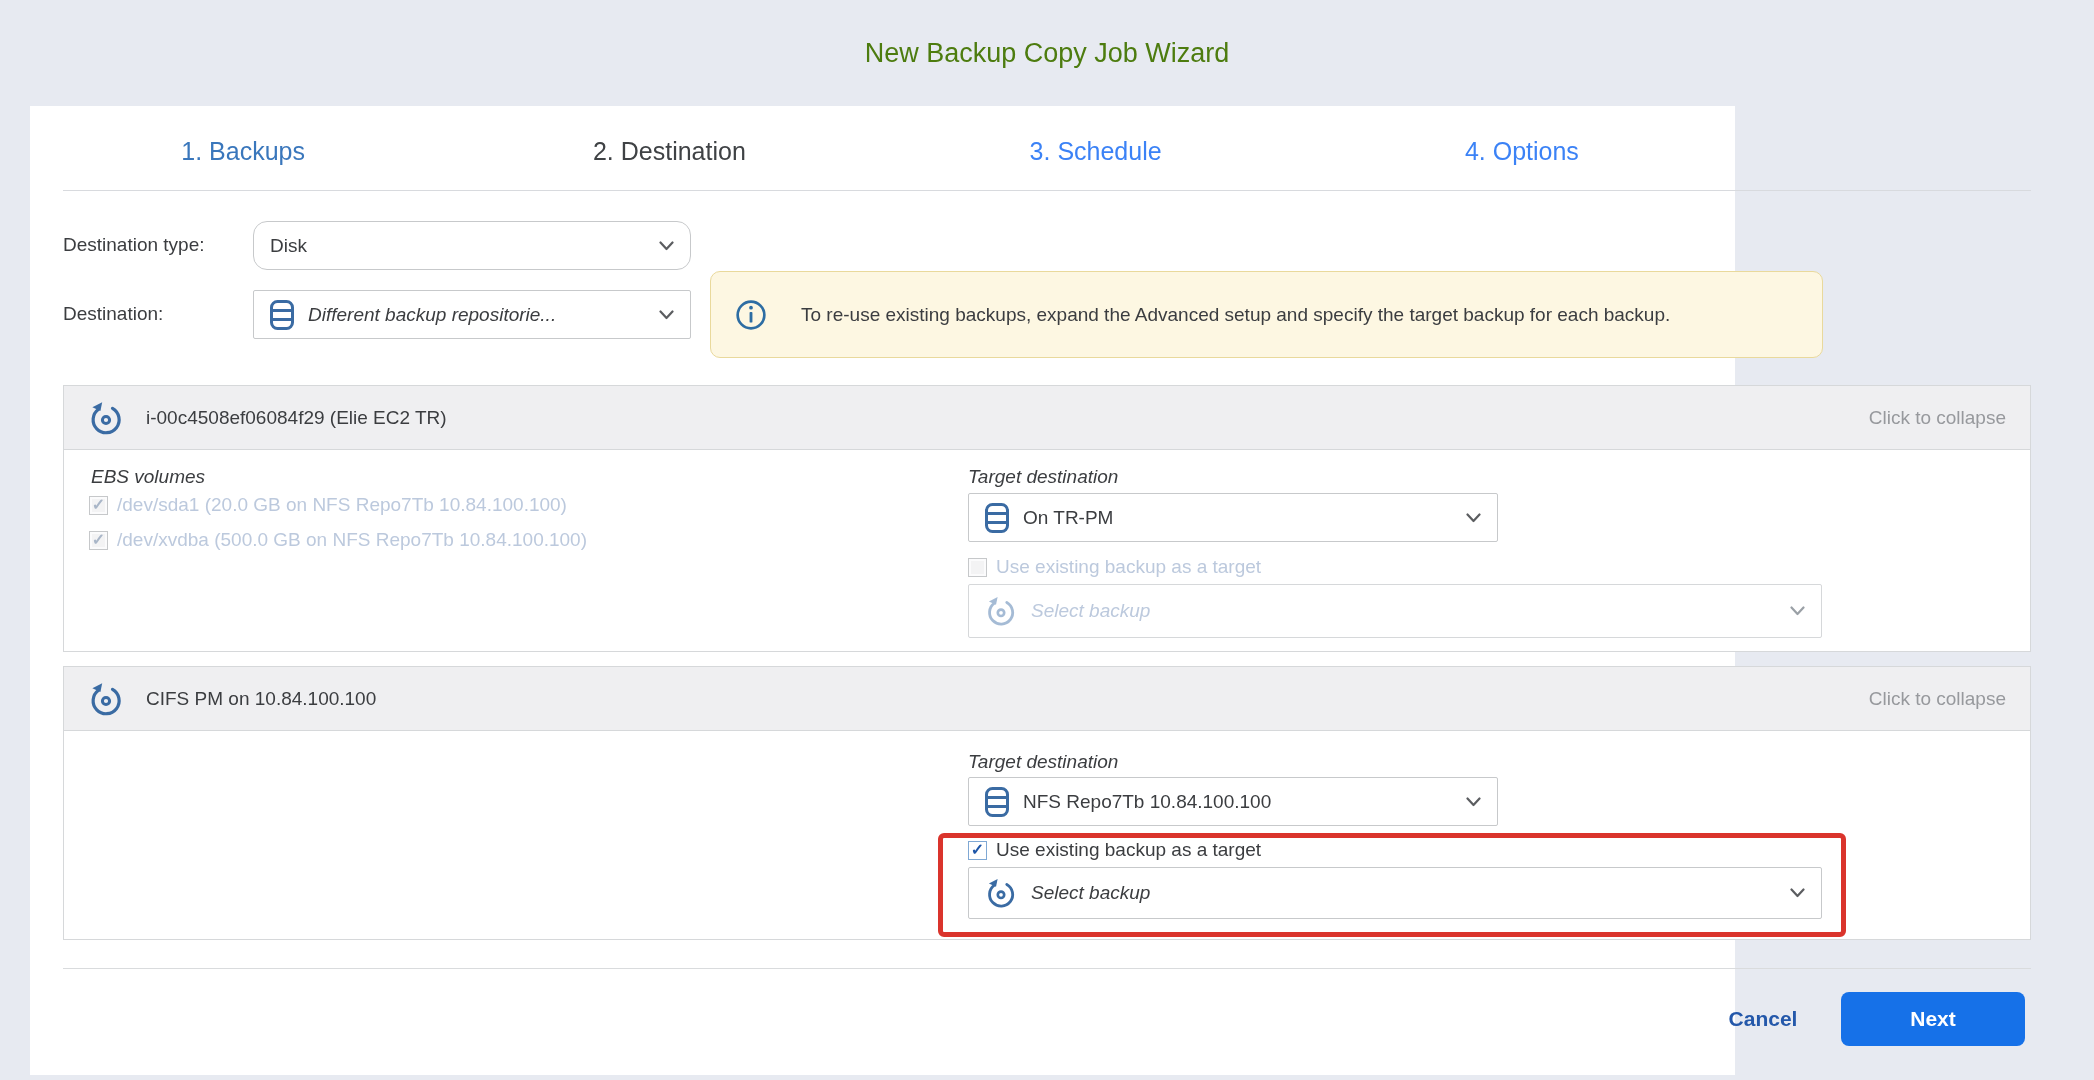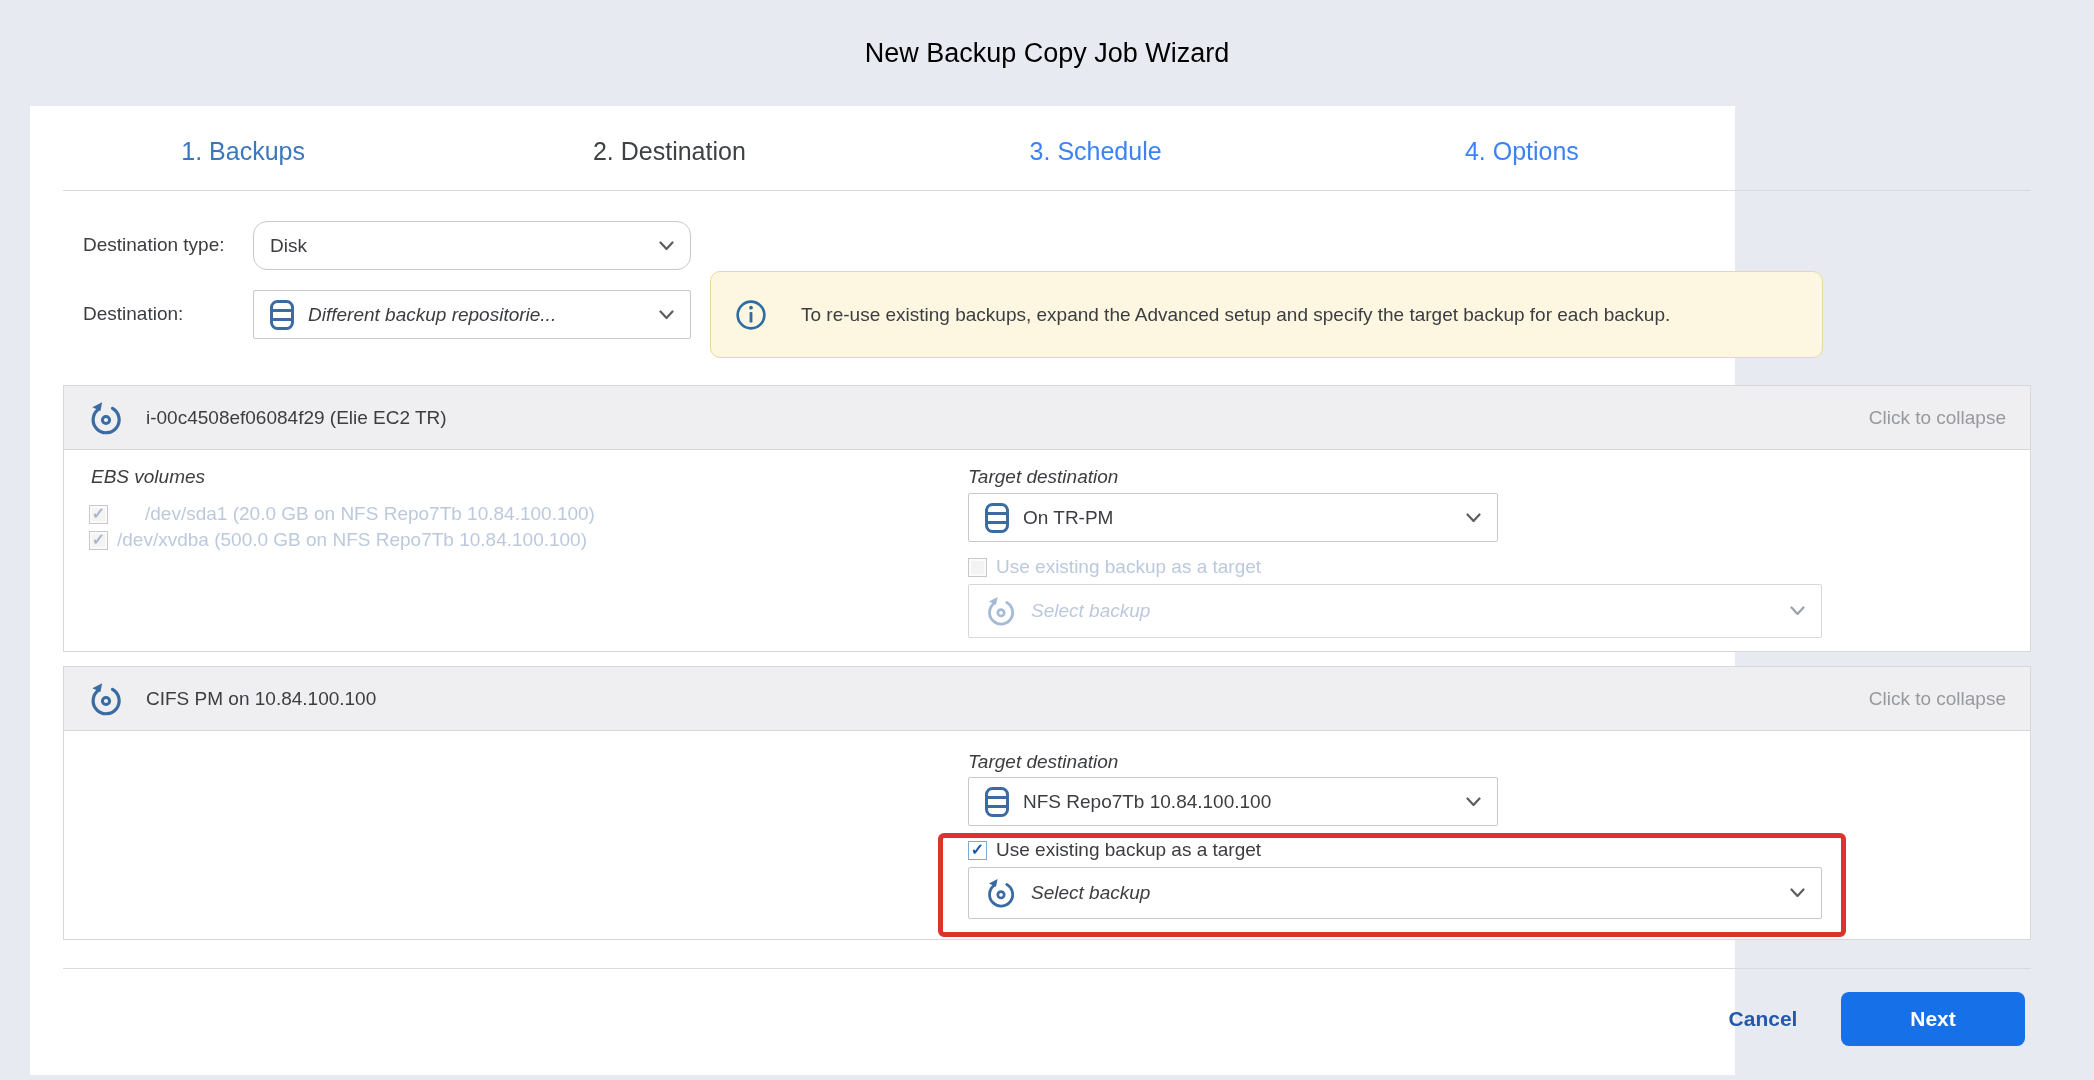--- a/index.html
+++ b/index.html
@@ -4,35 +4,35 @@
 <style>
   html,body{margin:0;padding:0;}
   body{
     width:2094px;height:1080px;position:relative;overflow:hidden;
     background:#e7eaf1;
     font-family:"Liberation Sans",sans-serif;
     color:#3b3d40;
   }
   .page-title{
     position:absolute;left:0;top:38px;width:2094px;text-align:center;
-    font-size:27px;color:#000000;
+    font-size:27px;color:#4d7c0f;
   }
   .card{
     position:absolute;left:30px;top:106px;width:1705px;height:969px;
     background:#ffffff;
   }
   
   .tabs{position:absolute;left:0;top:24px;width:100%;height:42px;display:flex;}
   .tab{flex:1;text-align:center;font-size:25px;line-height:42px;cursor:pointer;}
   .tab.link{color:#3a77bc;}
   .tab.active{color:#3f4245;}
   .tab.disabled{color:#3b82f6;}
   .tab-underline{position:absolute;left:33px;top:84px;width:1968px;height:0;border-top:1px solid #d8dade;}
   
-  .field-label{position:absolute;font-size:19px;color:#3b3d40;margin-left:20px;}
+  .field-label{position:absolute;font-size:19px;color:#3b3d40;}
   .dropdown{
     position:absolute;background:#fff;border:1px solid #c7c9cb;border-radius:2px;
     display:flex;align-items:center;padding:0 16px;box-sizing:border-box;
     font-size:19px;color:#3b3d40;cursor:pointer;
   }
   .dropdown .dd-text{flex:1;white-space:nowrap;overflow:hidden;}
   .dropdown .chev{flex:0 0 auto;margin-left:10px;}
   .dropdown.disabled{border-color:#d6d8da;cursor:default;}
   .dropdown.disabled .dd-text{color:#bcc9dd;}
   .italic{font-style:italic;}
@@ -144,21 +144,21 @@
             <path d="M 14.2 2.2 L 12.4 11 L 4.4 7.2 Z" fill="#3a6ba3"></path>
             <circle cx="18" cy="20" r="3.6" fill="none" stroke="#3a6ba3" stroke-width="3"></circle>
           </svg>
       </span>
       <span class="sec-title">i-00c4508ef06084f29 (Elie EC2 TR)</span>
       <span class="collapse-lbl">Click to collapse</span>
     </div>
 
     <div class="col-header" style="left:27px;top:80px;">EBS volumes</div>
 
-    <div class="chk-row muted" style="left:25px;top:117px;gap:28px;">
+    <div class="chk-row muted" style="left:25px;top:108px;">
       <span class="checkbox dis checked"></span>
       <span>/dev/sda1 (20.0 GB on NFS Repo7Tb 10.84.100.100)</span>
     </div>
     <div class="chk-row muted" style="left:25px;top:143px;">
       <span class="checkbox dis checked"></span>
       <span>/dev/xvdba (500.0 GB on NFS Repo7Tb 10.84.100.100)</span>
     </div>
 
     <div class="col-header" style="left:904px;top:80px;">Target destination</div>
 

